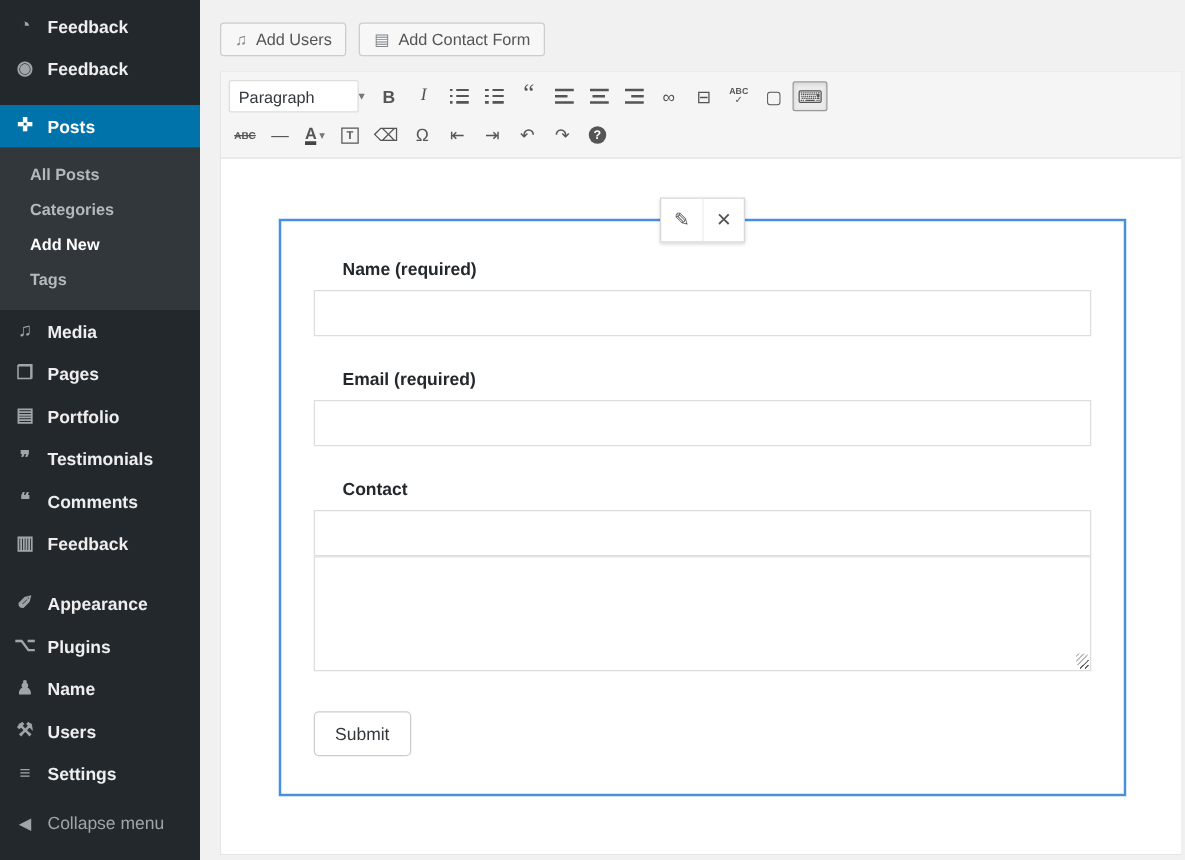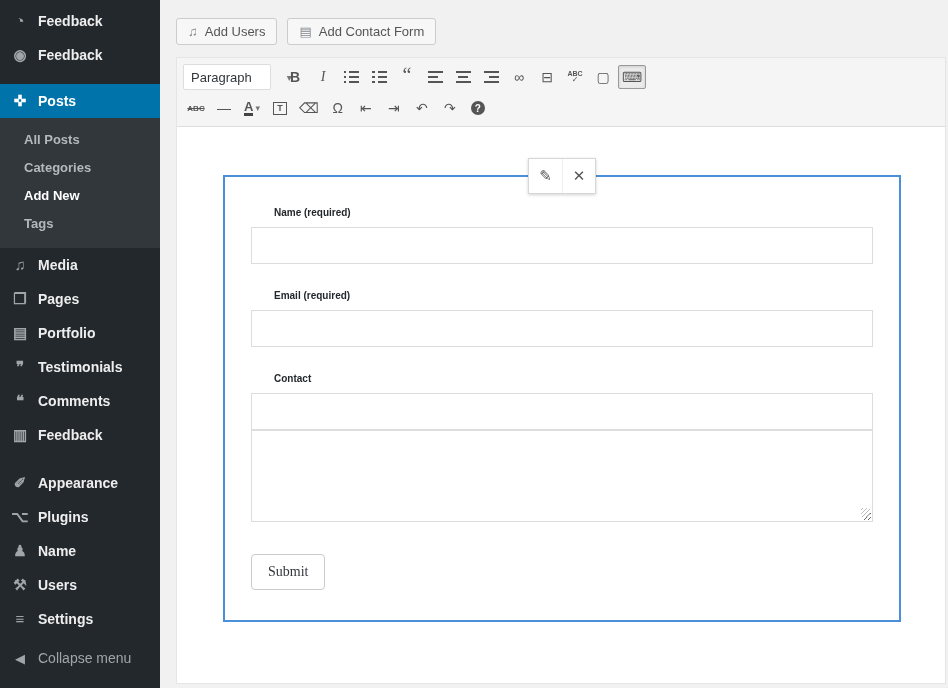--- a/index.html
+++ b/index.html
@@ -64,21 +64,21 @@
     min-width: 26px; height: 24px; display: inline-flex; align-items: center;
     justify-content: center; border: 1px solid transparent; border-radius: 2px;
     color: #555; cursor: pointer; font-size: 14px; background: transparent; padding: 0 3px;
     font-family: inherit;
   }
   .tb-btn.pressed { background: #ebebeb; border-color: #999; box-shadow: inset 0 1px 3px rgba(0,0,0,.12); }
   .tb-btn .ital { font-style: italic; font-family: "Liberation Serif", serif; }
   .tb-btn .bold { font-weight: 700; }
   .fmt-select {
     display: inline-flex; align-items: center; justify-content: space-between;
-    width: 88px; height: 26px; background: #fff; border: 1px solid #ddd;
+    width: 104px; height: 26px; background: #fff; border: 1px solid #ddd;
     border-radius: 2px; padding: 0 7px; margin-right: 9px; font-size: 13px;
     color: #32373c; cursor: pointer; gap: 35px;
   }
   .fmt-select .caret { color: #777; font-size: 10px; }
   .quote-g { font-family: "Liberation Serif", serif; font-size: 20px; line-height: 8px; height: 12px; }
   .stack { display: flex; flex-direction: column; align-items: center; line-height: 1; }
   .stack .t { font-size: 7px; font-weight: 700; letter-spacing: 0; }
   .stack .c { font-size: 8px; margin-top: -1px; }
   .strike-t { font-size: 8px; font-weight: 700; text-decoration: line-through; }
   .a-under { font-weight: 700; border-bottom: 3px solid #444; line-height: 12px; font-size: 13px; }
@@ -112,38 +112,38 @@
     position: absolute; top: -19px; left: 50%; transform: translateX(-50%);
     display: flex; background: #fff; border: 1px solid #d7d7d7;
     box-shadow: 0 1px 3px rgba(0,0,0,.18);
   }
   .bt-btn {
     width: 33px; height: 34px; display: flex; align-items: center; justify-content: center;
     font-size: 15px; color: #555; cursor: pointer; border: 0; background: transparent;
     font-family: inherit;
   }
   .bt-btn + .bt-btn { border-left: 1px solid #eee; }
-  .f-label { display: block; font-weight: 700; font-size: 10px; color: #23282d; margin: 26px 0 9px; padding-left: 23px; }
+  .f-label { display: block; font-weight: 700; font-size: 14px; color: #23282d; margin: 26px 0 9px; padding-left: 23px; }
   .f-label.first { margin-top: 28px; }
   .f-input {
     width: 100%; height: 37px; border: 1px solid #ddd; background: #fff;
     padding: 0 8px; font-size: 14px; font-family: inherit; color: #32373c;
   }
   .ta-wrap { position: relative; }
   .f-textarea {
     width: 100%; height: 92px; border: 1px solid #ddd; background: #fff;
     padding: 6px 8px; font-size: 14px; font-family: inherit; resize: vertical; display: block; color:#32373c;
   }
   .resize-grip {
     position: absolute; right: 3px; bottom: 5px; width: 9px; height: 9px; cursor: ns-resize;
     background: repeating-linear-gradient(315deg, transparent 0 2px, #bbb 2px 3px);
   }
   .submit-btn {
     margin-top: 32px; padding: 9px 16px; background: #fff; border: 1px solid #ccc;
-    border-radius: 4px; font-size: 14px; color: #32373c; cursor: pointer; font-family: Liberation Serif, serif;
+    border-radius: 4px; font-size: 14px; color: #32373c; cursor: pointer; font-family: Liberation Sans, sans-serif;
   }
 </style>
 </head>
 <body>
 
 <div class="app">
 
   <aside class="sidebar">
 
     <div class="menu-item">

